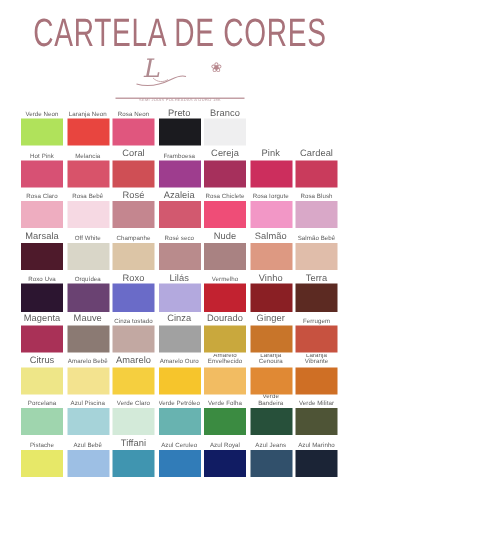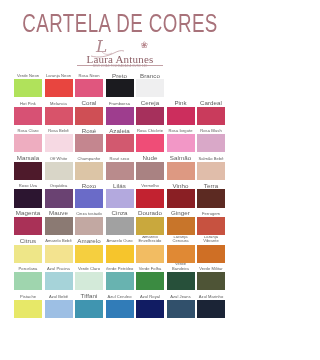--- a/index.html
+++ b/index.html
@@ -147,21 +147,20 @@
 <div class="header">
   <div class="title">CARTELA DE CORES</div>
 
   <div class="logo">
     <div class="logo-script">L</div>
     <svg class="logo-swirl" viewBox="0 0 38 9">
       <path d="M1 7 C8 9, 16 8, 24 4 C28 2, 31 1, 34 2" stroke="#b89096" stroke-width="0.7" fill="none"></path>
       <path d="M12 3 C15 6, 19 6, 22 4" stroke="#b89096" stroke-width="0.5" fill="none"></path>
     </svg>
     <div class="logo-butterfly">❀</div>
-    <div class="logo-name">Laura Antunes</div>
     <div class="logo-rule"></div>
     <div class="logo-tag">SEMI JOIAS FOLHEADAS A OURO 18K</div>
   </div>
 </div>
 
 <div class="palette" id="palette">
     <div class="row">
       <div class="cell">
         <div class="label">
           <span>Verde Neon</span>

